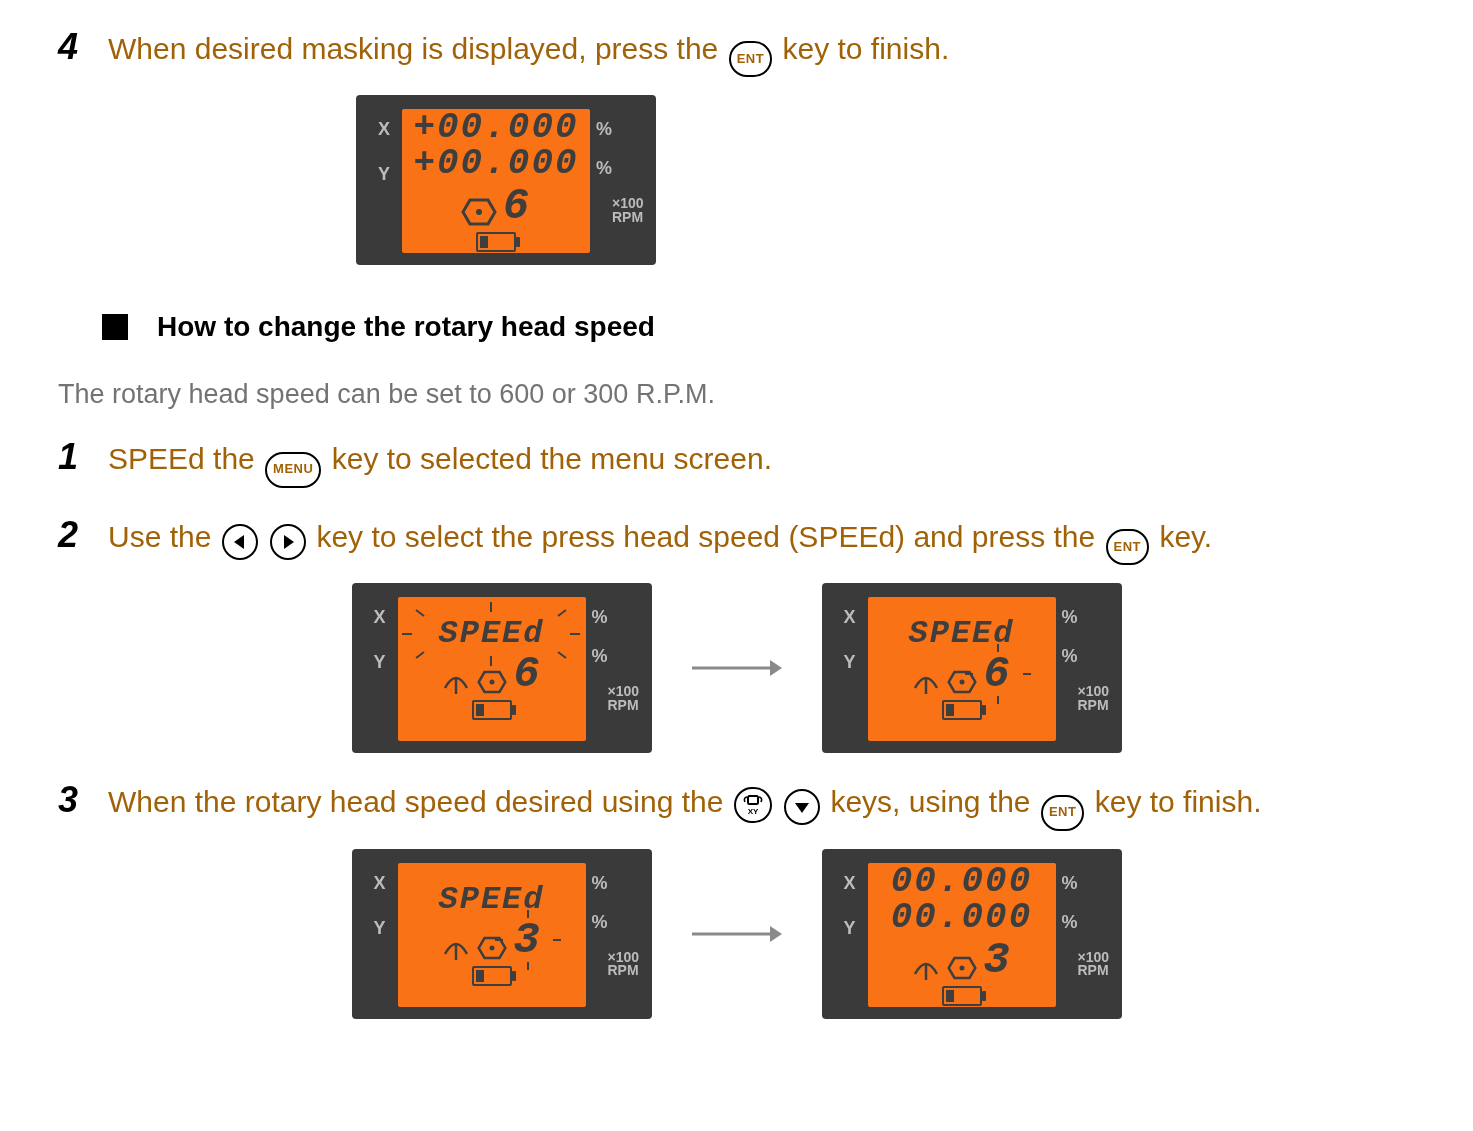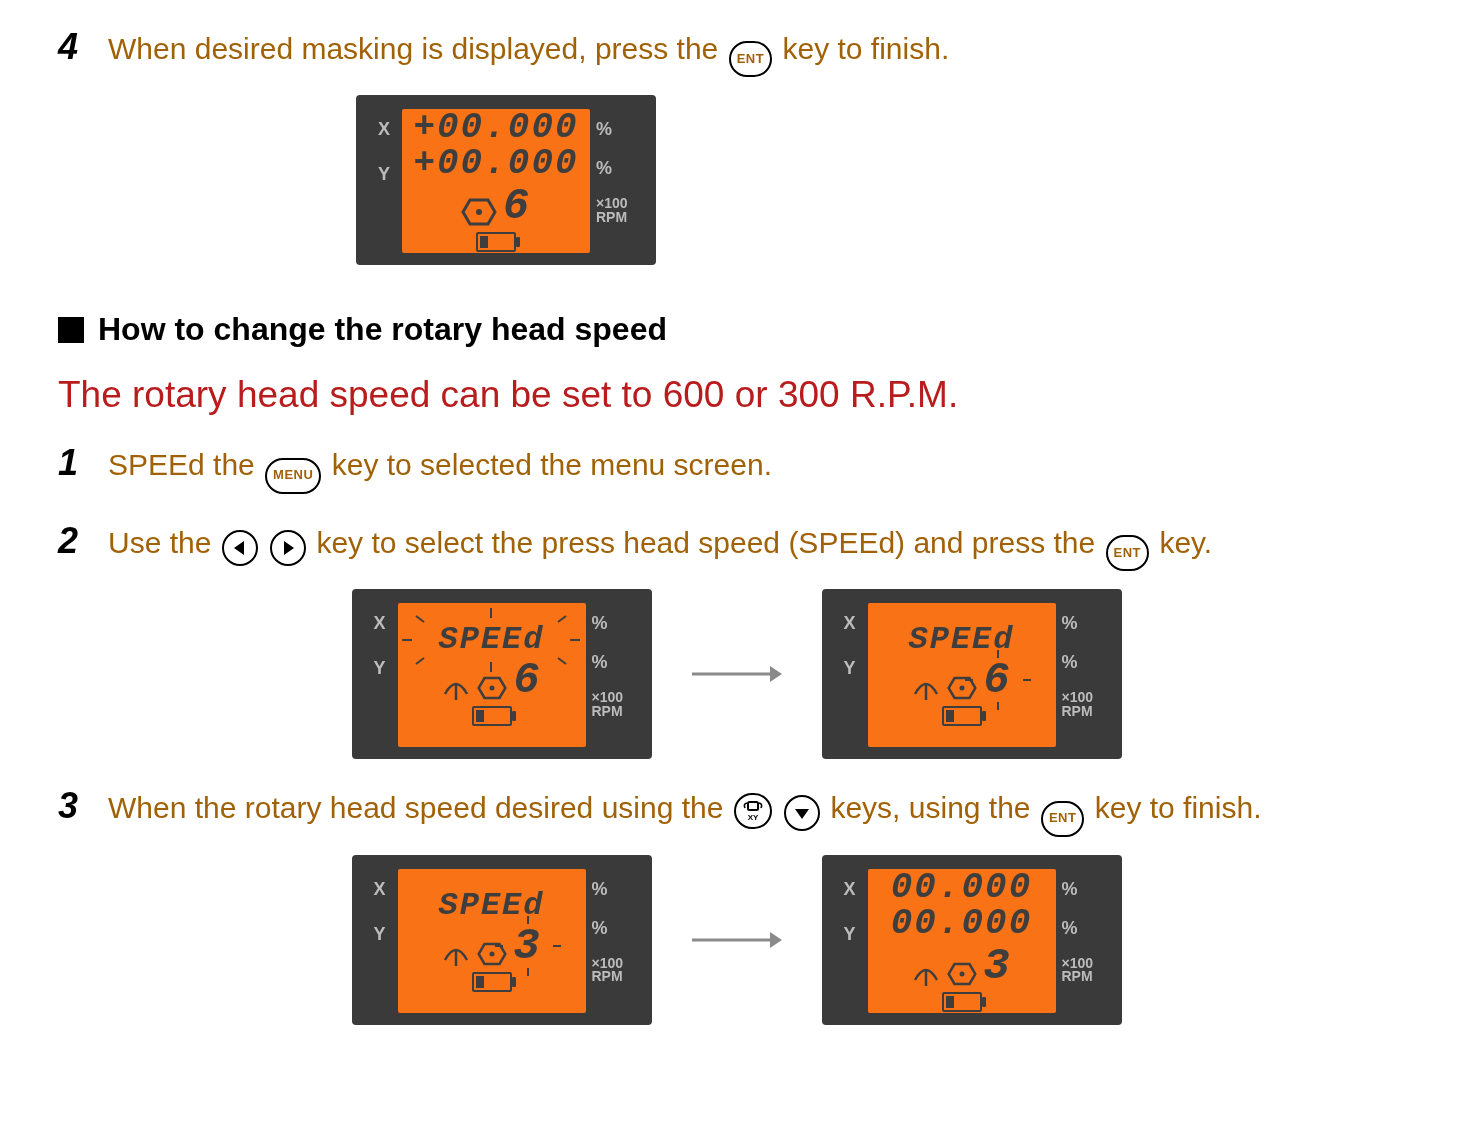--- a/index.html
+++ b/index.html
@@ -56,35 +56,36 @@
   }
   .key-btn svg { display: block; }
   .key-text {
     font-size: 13px;
     font-weight: 600;
     letter-spacing: 0.5px;
   }
   .section-heading {
     display: flex;
     align-items: center;
-    gap: 14px;
+    gap: 29px;
     margin-top: 46px;
-    font-size: 32px;
+    font-size: 28px;
     font-weight: 700;
+    margin-left: 44px;
   }
   .section-heading .sq {
     width: 26px;
     height: 26px;
     background: #000;
     flex: 0 0 26px;
   }
   .intro {
-    font-size: 37px;
-    color: #b91c1c;
-    margin-top: 26px;
+    font-size: 27px;
+    color: #737373;
+    margin-top: 36px;
   }
   .lcd-row {
     display: flex;
     align-items: center;
     justify-content: center;
     gap: 40px;
     margin-top: 18px;
     margin-bottom: 4px;
   }
   .lcd-row.single { justify-content: flex-start; padding-left: 298px; }
@@ -117,21 +118,21 @@
     width: 44px;
     display: flex;
     flex-direction: column;
     align-items: flex-start;
     gap: 18px;
     padding-top: 10px;
     color: #bcbcbc;
     font-size: 18px;
     font-weight: 700;
   }
-  .lcd .right-labels .rpm { line-height: 0.95; font-size: 14px; }
+  .lcd .right-labels .rpm { line-height: 0.95; font-size: 14px; margin-left: 16px; }
   .lcd .screen {
     flex: 1;
     background: #f97316;
     border-radius: 2px;
     margin: 0 6px;
     position: relative;
     overflow: hidden;
     display: flex;
     flex-direction: column;
     align-items: center;

